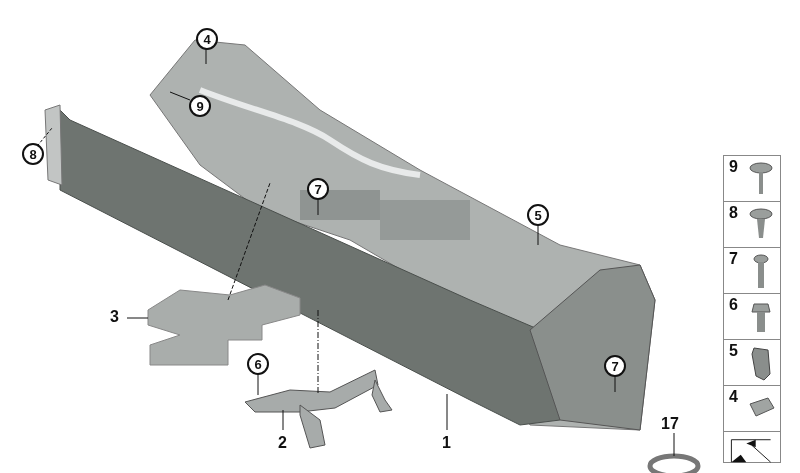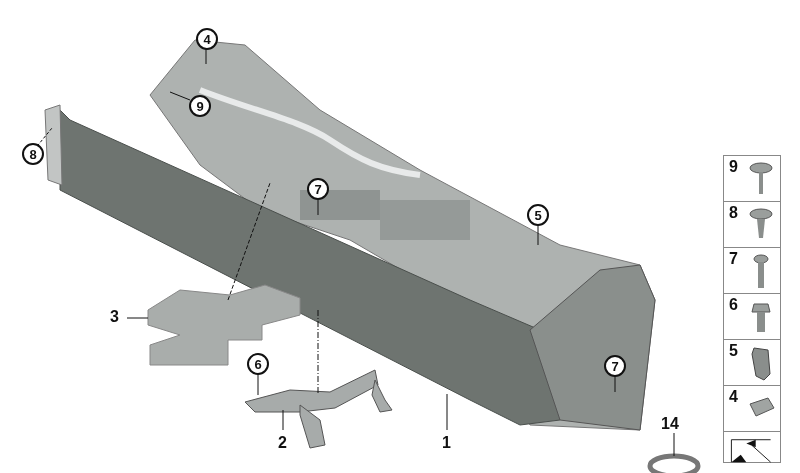--- a/index.html
+++ b/index.html
@@ -60,21 +60,21 @@
   <div class="callout-circle" style="left:189px;top:95px;">9</div>
   <div class="callout-circle" style="left:22px;top:143px;">8</div>
   <div class="callout-circle" style="left:307px;top:178px;">7</div>
   <div class="callout-circle" style="left:527px;top:204px;">5</div>
   <div class="callout-circle" style="left:247px;top:353px;">6</div>
   <div class="callout-circle" style="left:604px;top:355px;">7</div>
 
   <div class="callout-plain" style="left:110px;top:308px;">3</div>
   <div class="callout-plain" style="left:278px;top:434px;">2</div>
   <div class="callout-plain" style="left:442px;top:434px;">1</div>
-  <div class="callout-plain" style="left:661px;top:415px;">14</div>
+  <div class="callout-plain" style="left:661px;top:415px;">17</div>
 
   <div class="legend">
     <div class="legend-cell">
       <span class="legend-num">9</span>
       <svg class="legend-icon" viewBox="0 0 30 38">
           <ellipse cx="15" cy="8" rx="11" ry="5" fill="#9a9e9c" stroke="#555"></ellipse>
           <rect x="13" y="12" width="4" height="22" fill="#8a8e8c"></rect>
         </svg>
     </div>
     <div class="legend-cell">

